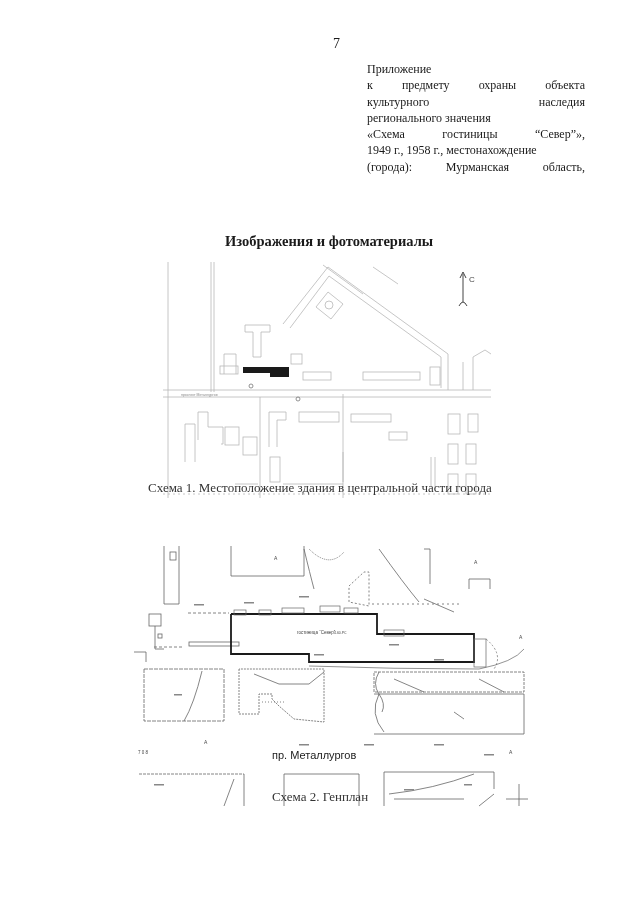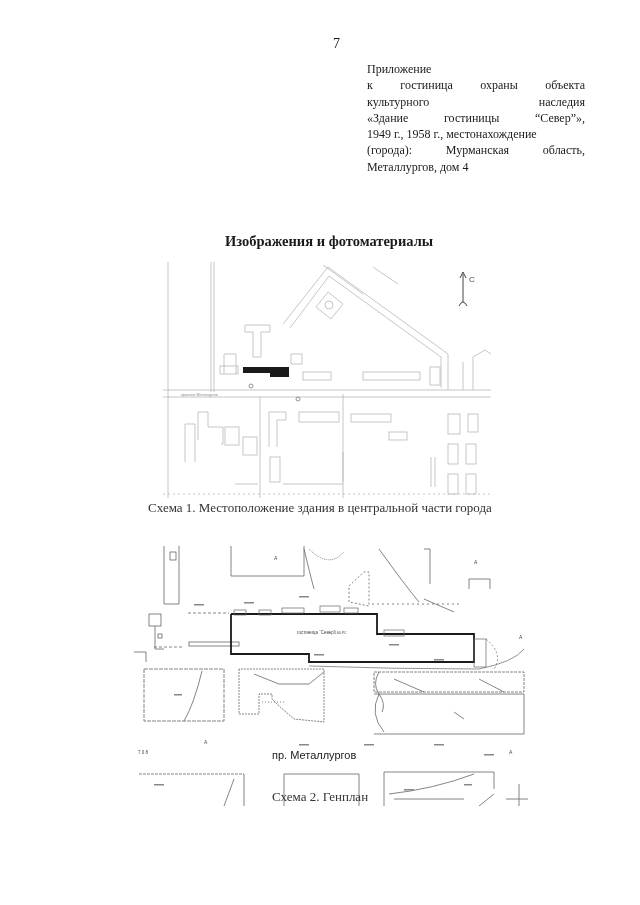--- a/index.html
+++ b/index.html
@@ -18,40 +18,40 @@
 </style>
 </head>
 <body>
 
 <div class="page-number">7</div>
 
 <div class="appendix">
   <span class="line"><span>Приложение</span></span>
   <span class="line just">
     <span>к</span>
-    <span>гостиница</span>
+    <span>предмету</span>
     <span>охраны</span>
     <span>объекта</span>
   </span>
   <span class="line just">
     <span>культурного</span>
     <span>наследия</span>
   </span>
-  <span class="line just">
-    <span>«Здание</span>
+  <span class="line"><span>регионального значения</span></span>
+  <span class="line just">
+    <span>«Схема</span>
     <span>гостиницы</span>
     <span>“Север”»,</span>
   </span>
   <span class="line"><span>1949 г., 1958 г., местонахождение</span></span>
   <span class="line just">
     <span>(города):</span>
     <span>Мурманская</span>
     <span>область,</span>
   </span>
-  <span class="line"><span>Металлургов, дом 4</span></span>
 </div>
 
 <div class="section-title">Изображения и фотоматериалы</div>
 
 <div class="figure" style="left:163px; top:262px; width:328px; height:236px;">
   <svg width="328" height="236" viewBox="0 0 328 236">
     <g fill="none" stroke="#b8b8b8" stroke-width="0.8">
 
       <line x1="5" y1="0" x2="5" y2="236"></line>
       <line x1="48" y1="0" x2="48" y2="130"></line>
@@ -114,21 +114,21 @@
     <text x="18" y="134" font-size="3.5" fill="#888" font-family="Liberation Sans, sans-serif">проспект Металлургов</text>
 
     <g stroke="#444" stroke-width="1" fill="none">
       <line x1="300" y1="12" x2="300" y2="40"></line>
       <polyline points="297,16 300,10 303,16"></polyline>
       <path d="M296,44 Q300,36 304,44"></path>
     </g>
     <text x="306" y="20" font-size="8" fill="#444" font-family="Liberation Sans, sans-serif">С</text>
   </svg>
 </div>
-<div class="caption" style="top:500px;text-align:center;">Схема 1. Местоположение здания в центральной части города</div>
+<div class="caption" style="top:480px;text-align:center;">Схема 1. Местоположение здания в центральной части города</div>
 
 <div class="figure" style="left:134px; top:544px; width:394px; height:265px;">
   <svg width="394" height="265" viewBox="0 0 394 265">
     <g fill="none" stroke="#666" stroke-width="0.8">
 
       <polyline points="30,2 30,60 45,60 45,2"></polyline>
       <rect x="36" y="8" width="6" height="8"></rect>
       <rect x="15" y="70" width="12" height="12"></rect>
       <polyline points="21,82 21,105 30,105"></polyline>
       <rect x="24" y="90" width="4" height="4"></rect>

